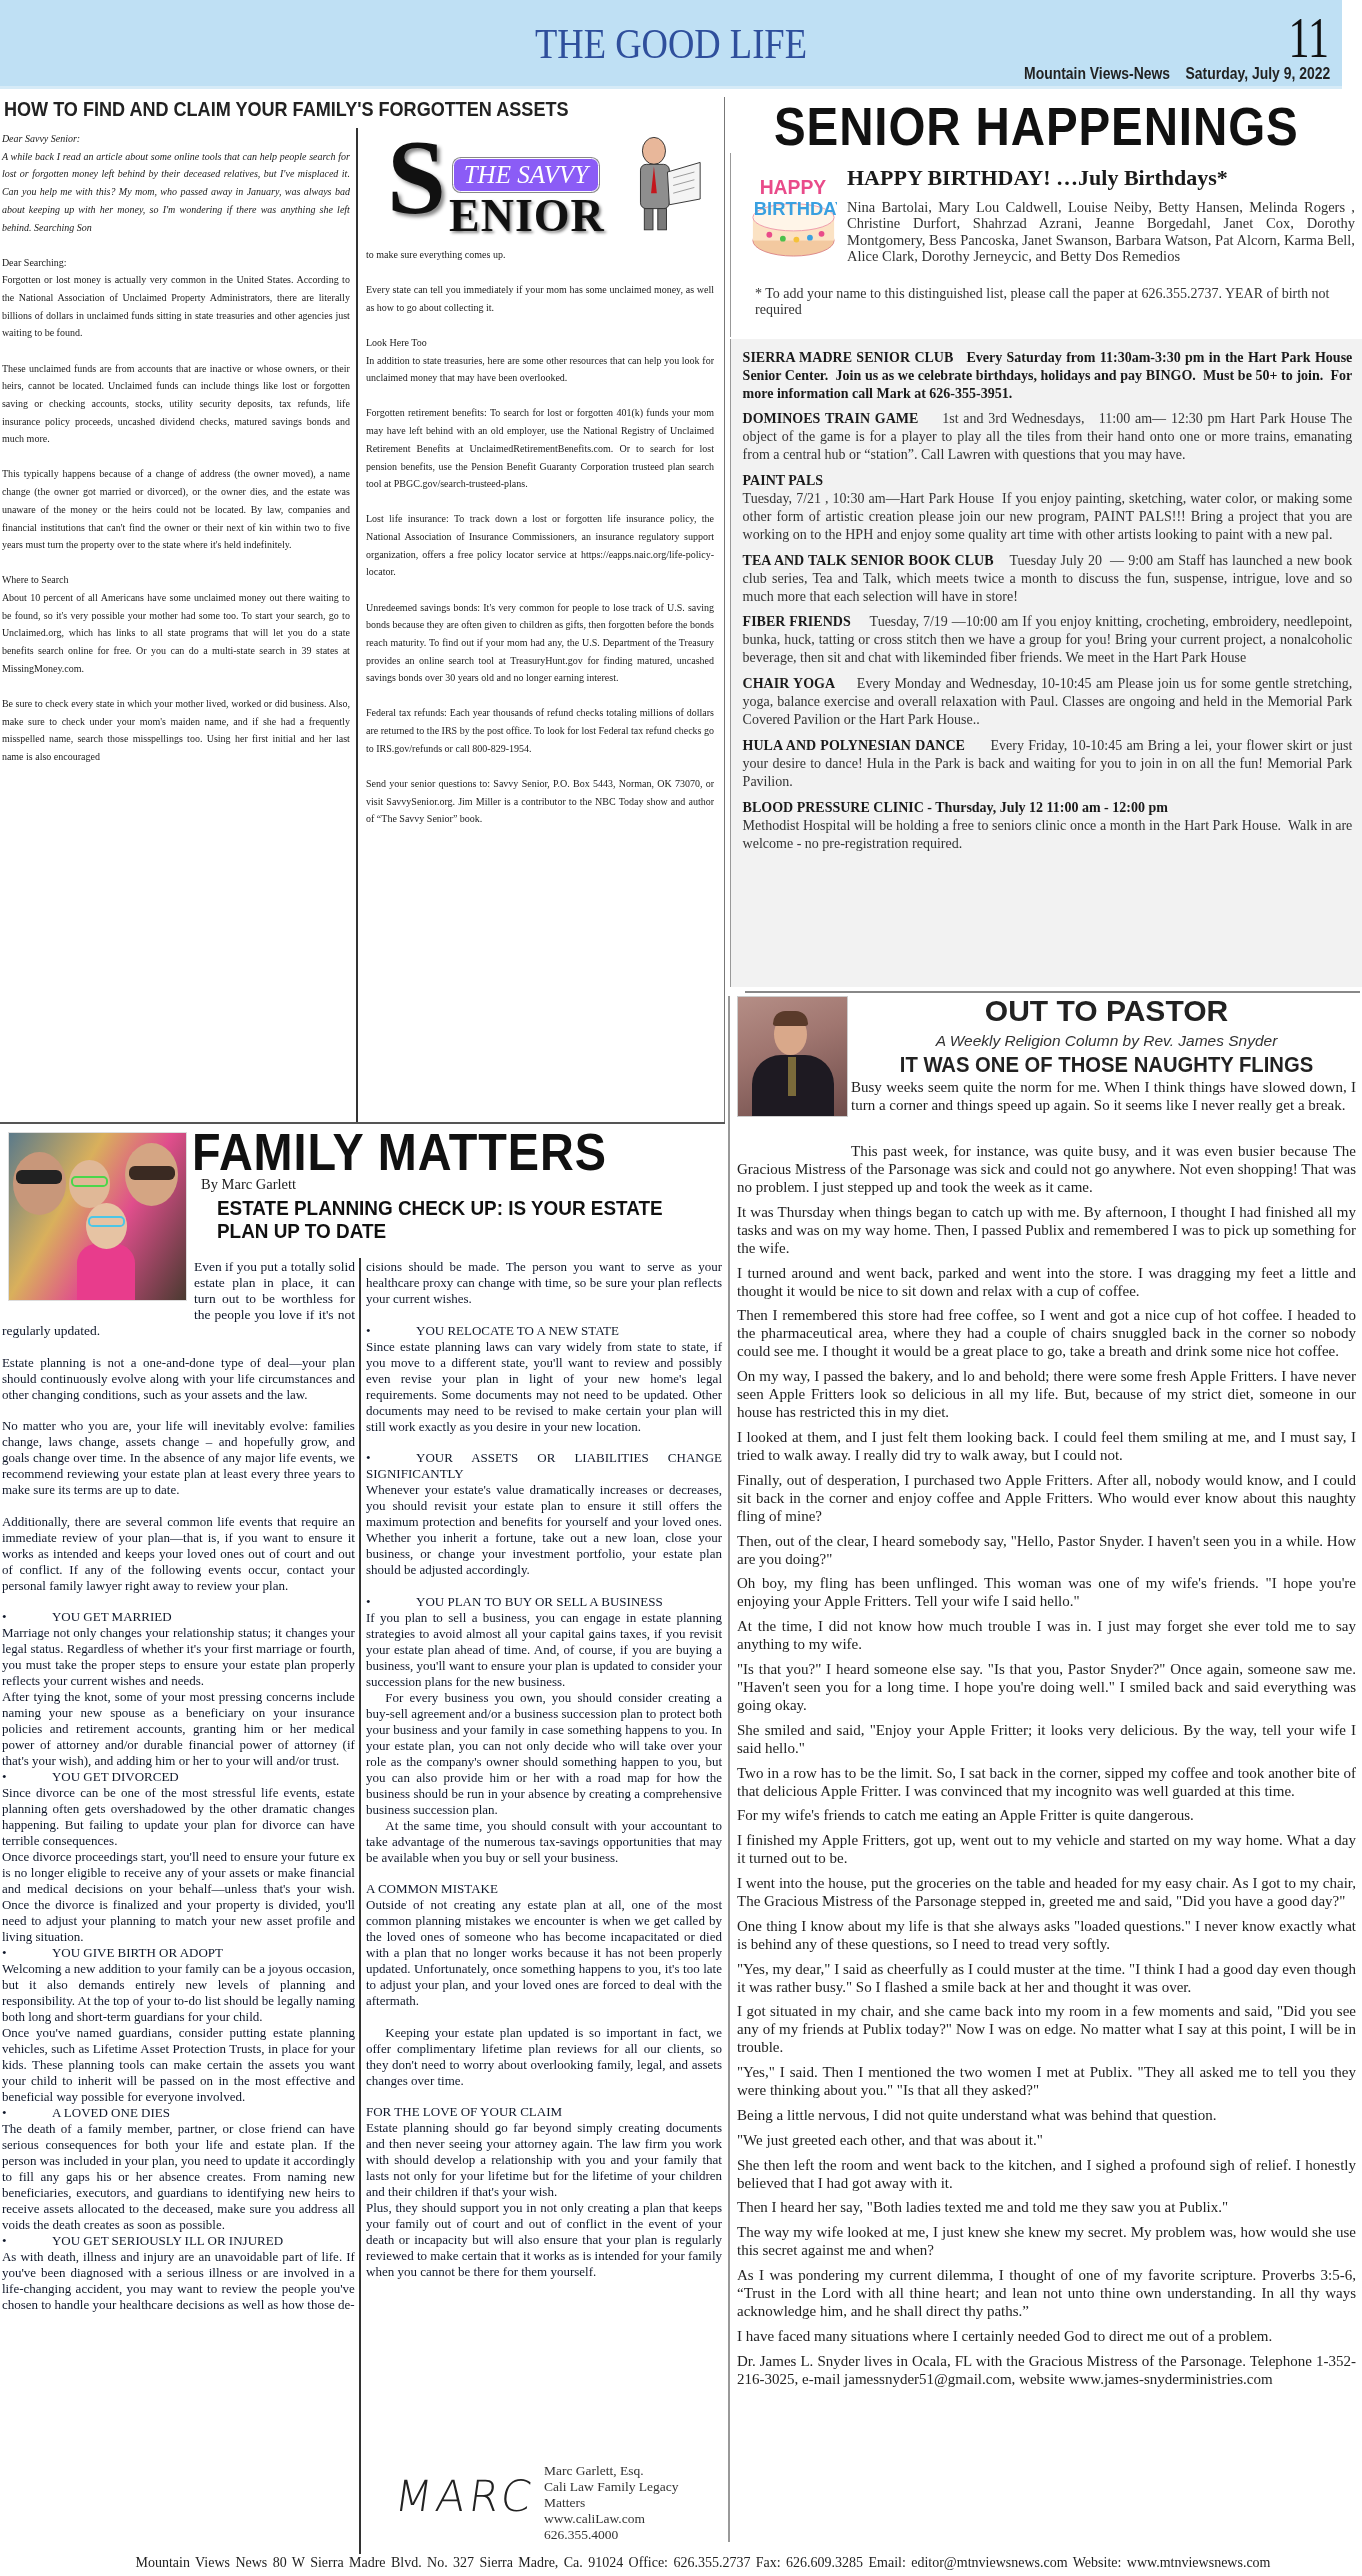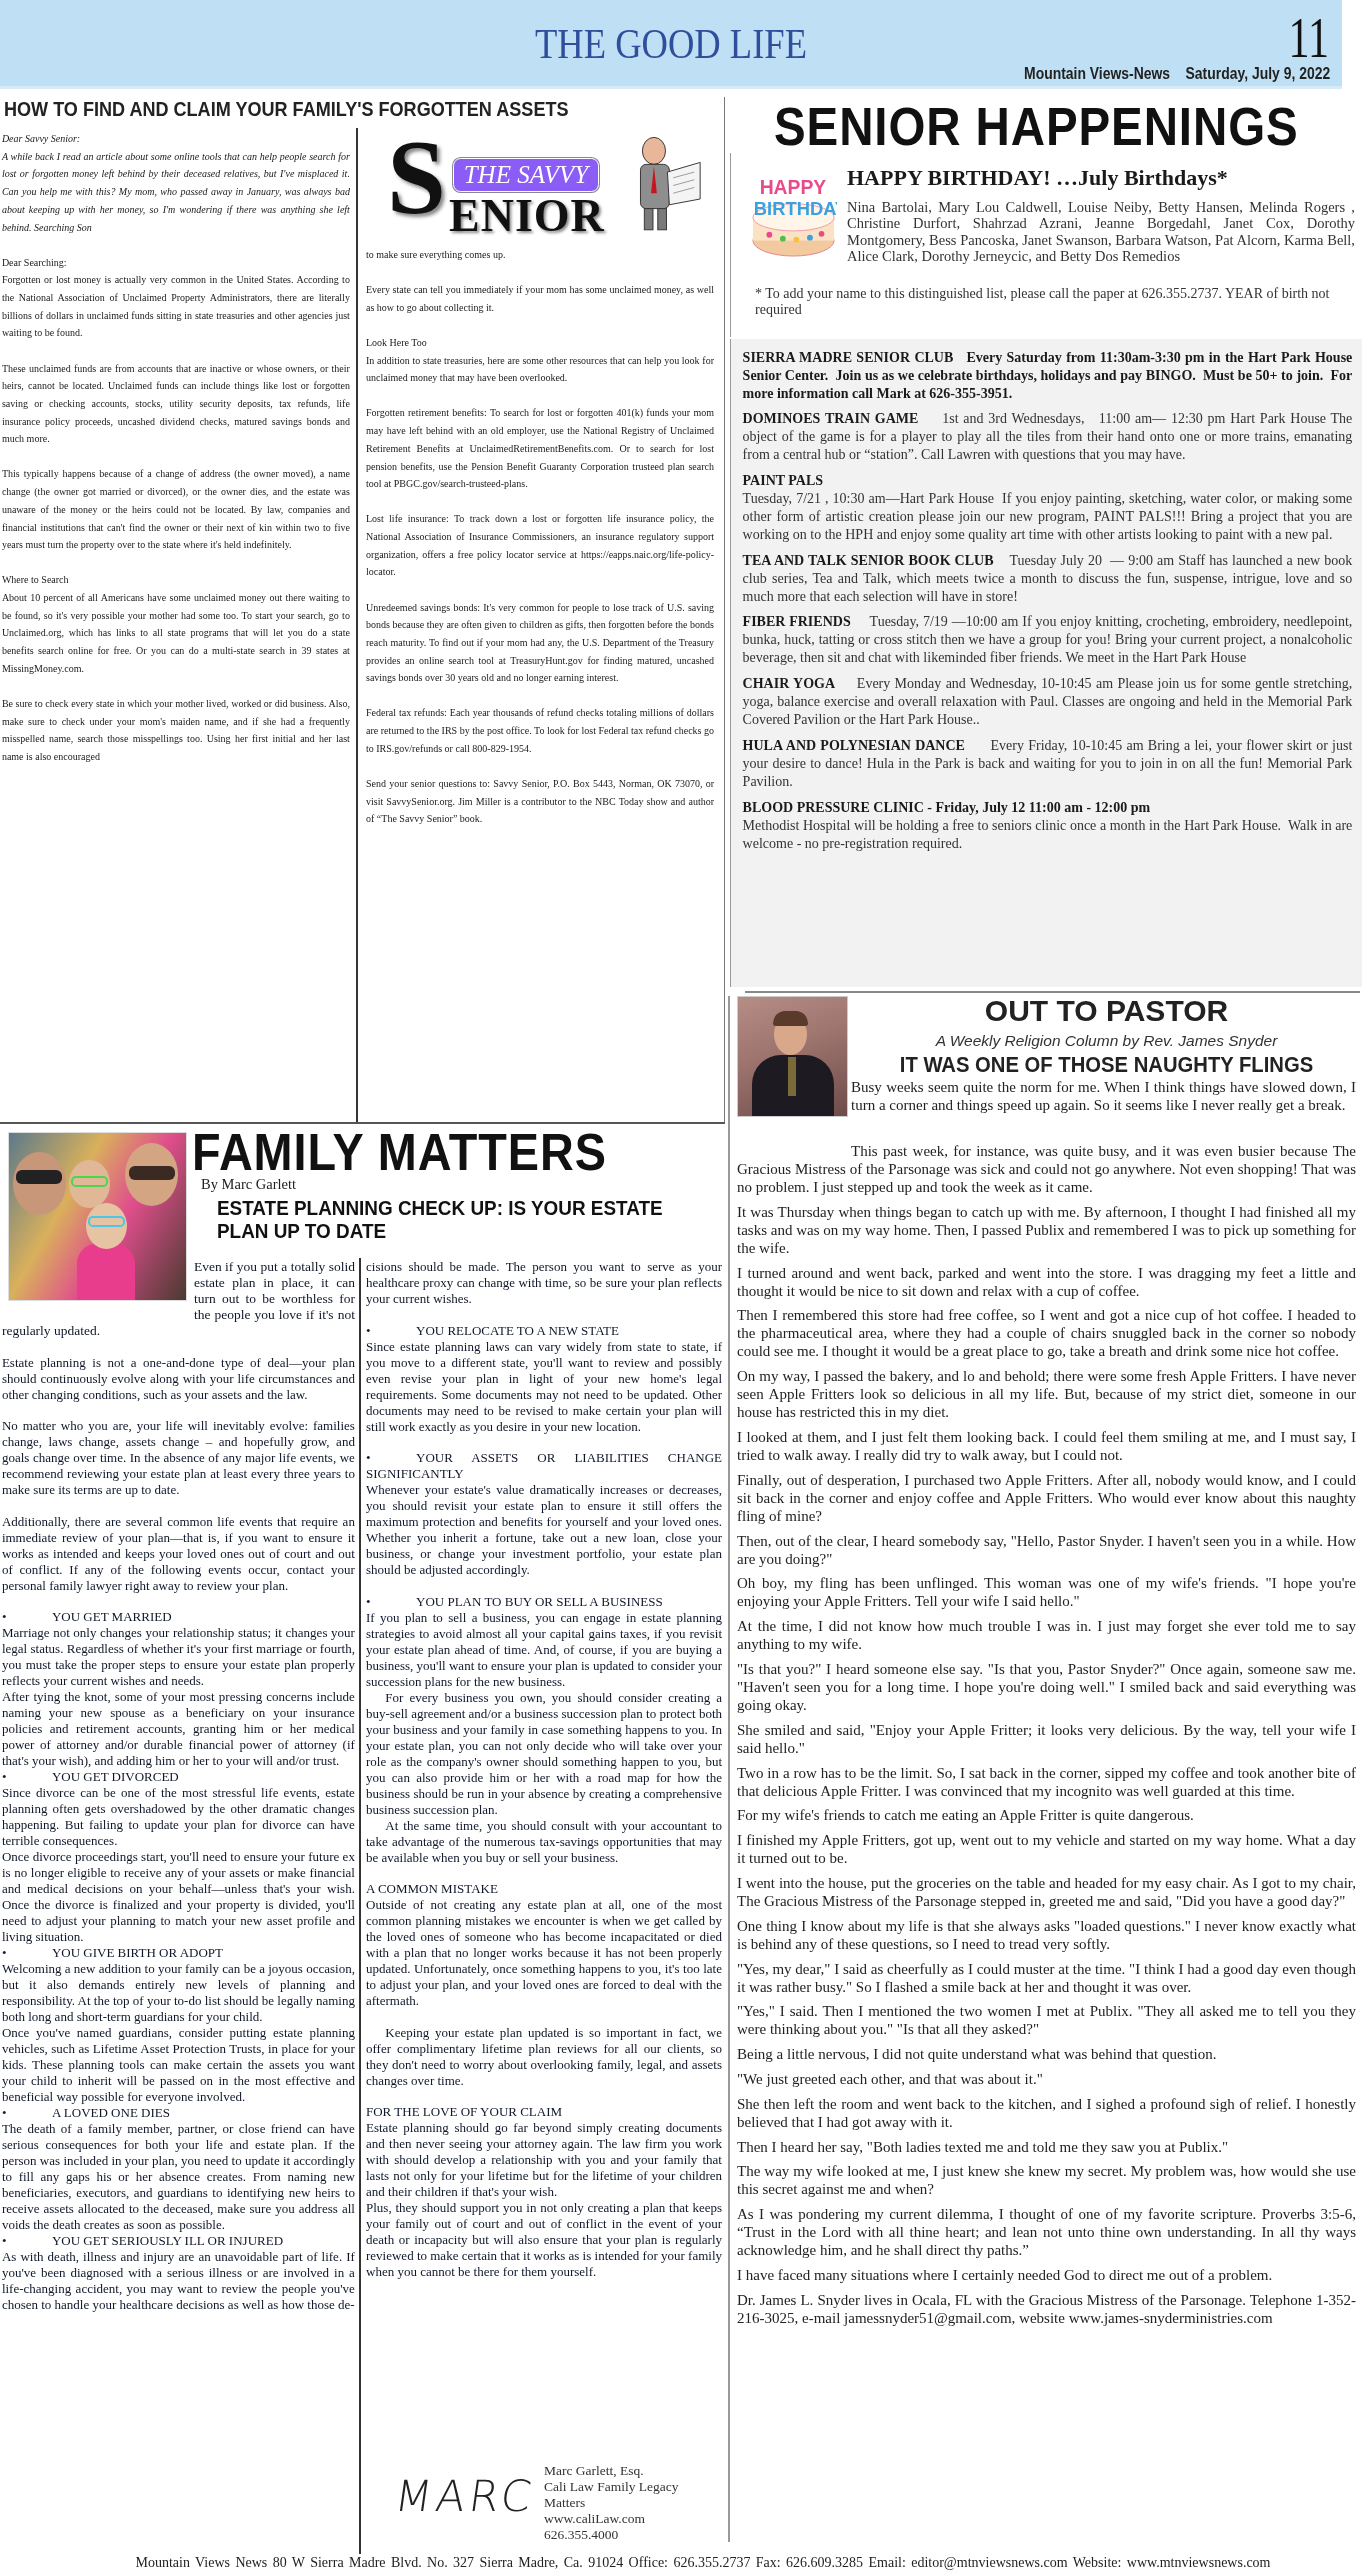--- a/index.html
+++ b/index.html
@@ -162,21 +162,21 @@
     <div class="bday-note">* To add your name to this distinguished list, please call the paper at 626.355.2737.  YEAR of birth not required</div>
   </div>
   <div class="events" id="events">
       <div class="ev"><span class="ev-title">SIERRA MADRE SENIOR CLUB</span><span class="ev-bold" style="white-space: pre-wrap;">   Every Saturday from 11:30am-3:30 pm in the Hart Park House Senior Center.  Join us as we celebrate birthdays, holidays and pay BINGO.  Must be 50+ to join.  For more information call Mark at 626-355-3951.</span></div>
       <div class="ev"><span class="ev-title">DOMINOES TRAIN GAME</span><span style="white-space: pre-wrap;">     1st and 3rd Wednesdays,   11:00 am— 12:30 pm Hart Park House The object of the game is for a player to play all the tiles from their hand onto one or more trains, emanating from a central hub or “station”. Call Lawren with questions that you may have.</span></div>
       <div class="ev"><span class="ev-title">PAINT PALS</span><br><span style="white-space: pre-wrap;">Tuesday, 7/21 , 10:30 am—Hart Park House  If you enjoy painting, sketching, water color, or making some other form of artistic creation please join our new program, PAINT PALS!!! Bring a project that you are working on to the HPH and enjoy some quality art time with other artists looking to paint with a new pal.</span></div>
       <div class="ev"><span class="ev-title">TEA AND TALK SENIOR BOOK CLUB</span><span style="white-space: pre-wrap;">    Tuesday July 20  — 9:00 am Staff has launched a new book club series, Tea and Talk, which meets twice a month to discuss the fun, suspense, intrigue, love and so much more that each selection will have in store!</span></div>
       <div class="ev"><span class="ev-title">FIBER FRIENDS</span><span style="white-space: pre-wrap;">     Tuesday, 7/19 —10:00 am If you enjoy knitting, crocheting, embroidery, needlepoint, bunka, huck, tatting or cross stitch then we have a group for you! Bring your current project, a nonalcoholic beverage, then sit and chat with likeminded fiber friends. We meet in the Hart Park House</span></div>
       <div class="ev"><span class="ev-title">CHAIR YOGA</span><span style="white-space: pre-wrap;">     Every Monday and Wednesday, 10-10:45 am Please join us for some gentle stretching, yoga, balance exercise and overall relaxation with Paul. Classes are ongoing and held in the Memorial Park Covered Pavilion or the Hart Park House..</span></div>
       <div class="ev"><span class="ev-title">HULA AND POLYNESIAN DANCE</span><span style="white-space: pre-wrap;">      Every Friday, 10-10:45 am Bring a lei, your flower skirt or just your desire to dance! Hula in the Park is back and waiting for you to join in on all the fun! Memorial Park Pavilion.</span></div>
-      <div class="ev" style="margin-bottom: 17.4px;"><span class="ev-title">BLOOD PRESSURE CLINIC - Friday, July 12    11:00 am - 12:00 pm</span><br><span style="white-space: pre-wrap;">Methodist Hospital will be holding a free to seniors clinic once a month in the Hart Park House.  Walk in are welcome - no pre-registration required.</span></div>
+      <div class="ev" style="margin-bottom: 17.4px;"><span class="ev-title">BLOOD PRESSURE CLINIC - Thursday, July 12    11:00 am - 12:00 pm</span><br><span style="white-space: pre-wrap;">Methodist Hospital will be holding a free to seniors clinic once a month in the Hart Park House.  Walk in are welcome - no pre-registration required.</span></div>
     </div>
   <div class="hr-gray" style="left:745px; top:991px; width:615px;"></div>
 </section>
 
 <section>
   <div class="pastor-photo">
     <div class="suit"></div>
     <div class="tie"></div>
     <div class="head"></div>
     <div class="hair"></div>
@@ -198,20 +198,21 @@
       <p>Oh boy, my fling has been unflinged. This woman was one of my wife's friends.  "I hope you're enjoying your Apple Fritters. Tell your wife I said hello."</p>
       <p>At the time, I did not know how much trouble I was in. I just may forget she ever told me to say anything to my wife.</p>
       <p>"Is that you?" I heard someone else say. "Is that you, Pastor Snyder?"  Once again, someone saw me.  "Haven't seen you for a long time. I hope you're doing well."  I smiled back and said everything was going okay.</p>
       <p>She smiled and said, "Enjoy your Apple Fritter; it looks very delicious. By the way, tell your wife I said hello."</p>
       <p>Two in a row has to be the limit. So, I sat back in the corner, sipped my coffee and took another bite of that delicious Apple Fritter. I was convinced that my incognito was well guarded at this time.</p>
       <p>For my wife's friends to catch me eating an Apple Fritter is quite dangerous.</p>
       <p>I finished my Apple Fritters, got up, went out to my vehicle and started on my way home. What a day it turned out to be.</p>
       <p>I went into the house, put the groceries on the table and headed for my easy chair. As I got to my chair, The Gracious Mistress of the Parsonage stepped in, greeted me and said, "Did you have a good day?"</p>
       <p>One thing I know about my life is that she always asks "loaded questions." I never know exactly what is behind any of these questions, so I need to tread very softly.</p>
       <p>"Yes, my dear," I said as cheerfully as I could muster at the time. "I think I had a good day even though it was rather busy." So I flashed a smile back at her and thought it was over.</p>
+      <p>I got situated in my chair, and she came back into my room in a few moments and said, "Did you see any of my friends at Publix today?"  Now I was on edge. No matter what I say at this point, I will be in trouble.</p>
       <p>"Yes," I said. Then I mentioned the two women I met at Publix. "They all asked me to tell you they were thinking about you."  "Is that all they asked?"</p>
       <p>Being a little nervous, I did not quite understand what was behind that question.</p>
       <p>"We just greeted each other, and that was about it."</p>
       <p>She then left the room and went back to the kitchen, and I sighed a profound sigh of relief. I honestly believed that I had got away with it.</p>
       <p>Then I heard her say, "Both ladies texted me and told me they saw you at Publix."</p>
       <p>The way my wife looked at me, I just knew she knew my secret. My problem was, how would she use this secret against me and when?</p>
       <p>As I was pondering my current dilemma, I thought of one of my favorite scripture. Proverbs 3:5-6, “Trust in the Lord with all thine heart; and lean not unto thine own understanding. In all thy ways acknowledge him, and he shall direct thy paths.”</p>
       <p>I have faced many situations where I certainly needed God to direct me out of a problem.</p>
       <p>Dr. James L. Snyder lives in Ocala, FL with the Gracious Mistress of the Parsonage. Telephone 1-352-216-3025, e-mail jamessnyder51@gmail.com, website www.james-snyderministries.com</p>
     </div>

